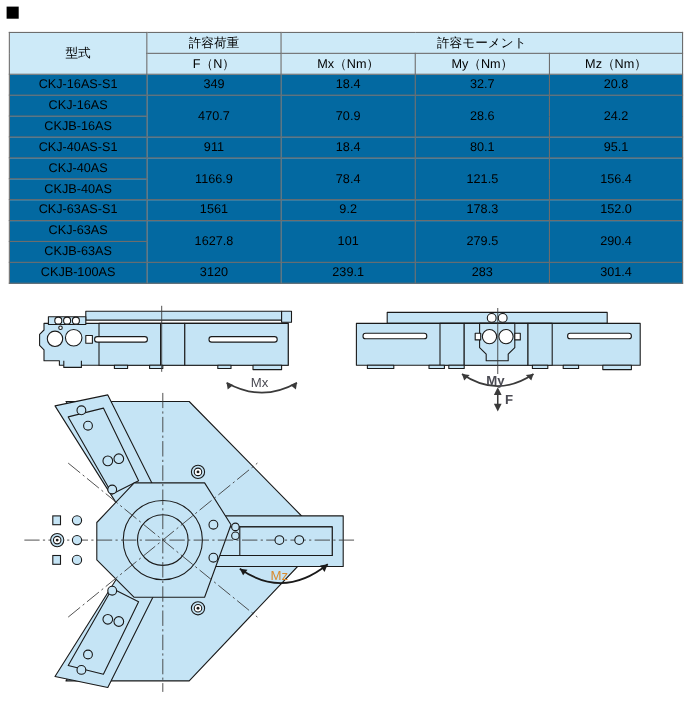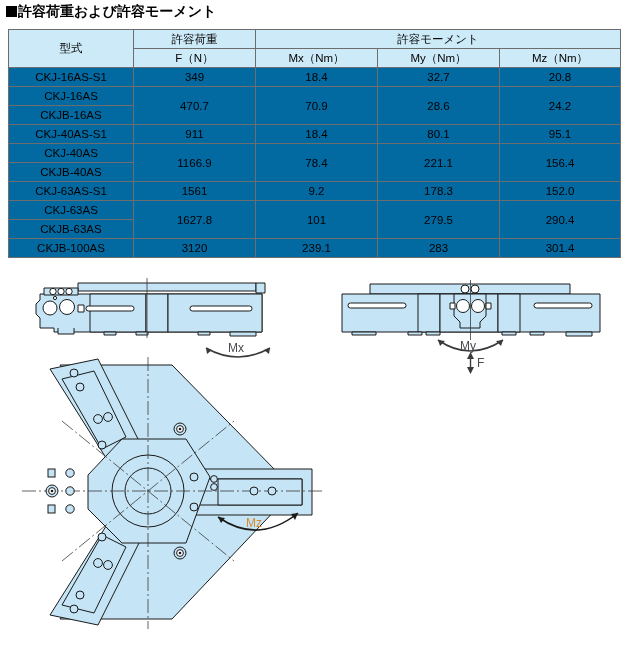--- a/index.html
+++ b/index.html
@@ -76,33 +76,33 @@
     position: absolute;
     left: 0;
     top: 252px;
     width: 555px;
     height: 395px;
   }
   .diag {
     position: absolute;
   }
   .diag-side  { left: 30px;  top: 18px;  }
-  .diag-front { left: 330px; top: 18px;  }
+  .diag-front { left: 312px; top: 18px; font-weight: bold;  }
   .diag-top   { left: 22px;  top: 105px; }
 
   .lbl {
     font-size: 12px;
     font-family: "Liberation Sans", "DejaVu Sans", sans-serif;
   }
 </style>
 </head>
 <body>
 
 <div class="section-title">
-  <span class="title-marker"></span><span>許容荷重および許容モーメント</span>
+  <span class="title-marker"></span>
 </div>
 
 <div class="spec-table-wrap">
   <table class="spec">
     <colgroup>
       <col class="col-model">
         <col class="col-f">
         <col class="col-mx">
         <col class="col-my">
         <col class="col-mz">
@@ -142,21 +142,21 @@
           <td>CKJ-40AS-S1</td>
           <td>911</td>
           <td>18.4</td>
           <td>80.1</td>
           <td>95.1</td>
         </tr>
         <tr>
           <td>CKJ-40AS</td>
           <td rowspan="2">1166.9</td>
           <td rowspan="2">78.4</td>
-          <td rowspan="2">221.1</td>
+          <td rowspan="2">121.5</td>
           <td rowspan="2">156.4</td>
         </tr>
         <tr>
           <td>CKJB-40AS</td>
         </tr>
         <tr>
           <td>CKJ-63AS-S1</td>
           <td>1561</td>
           <td>9.2</td>
           <td>178.3</td>

